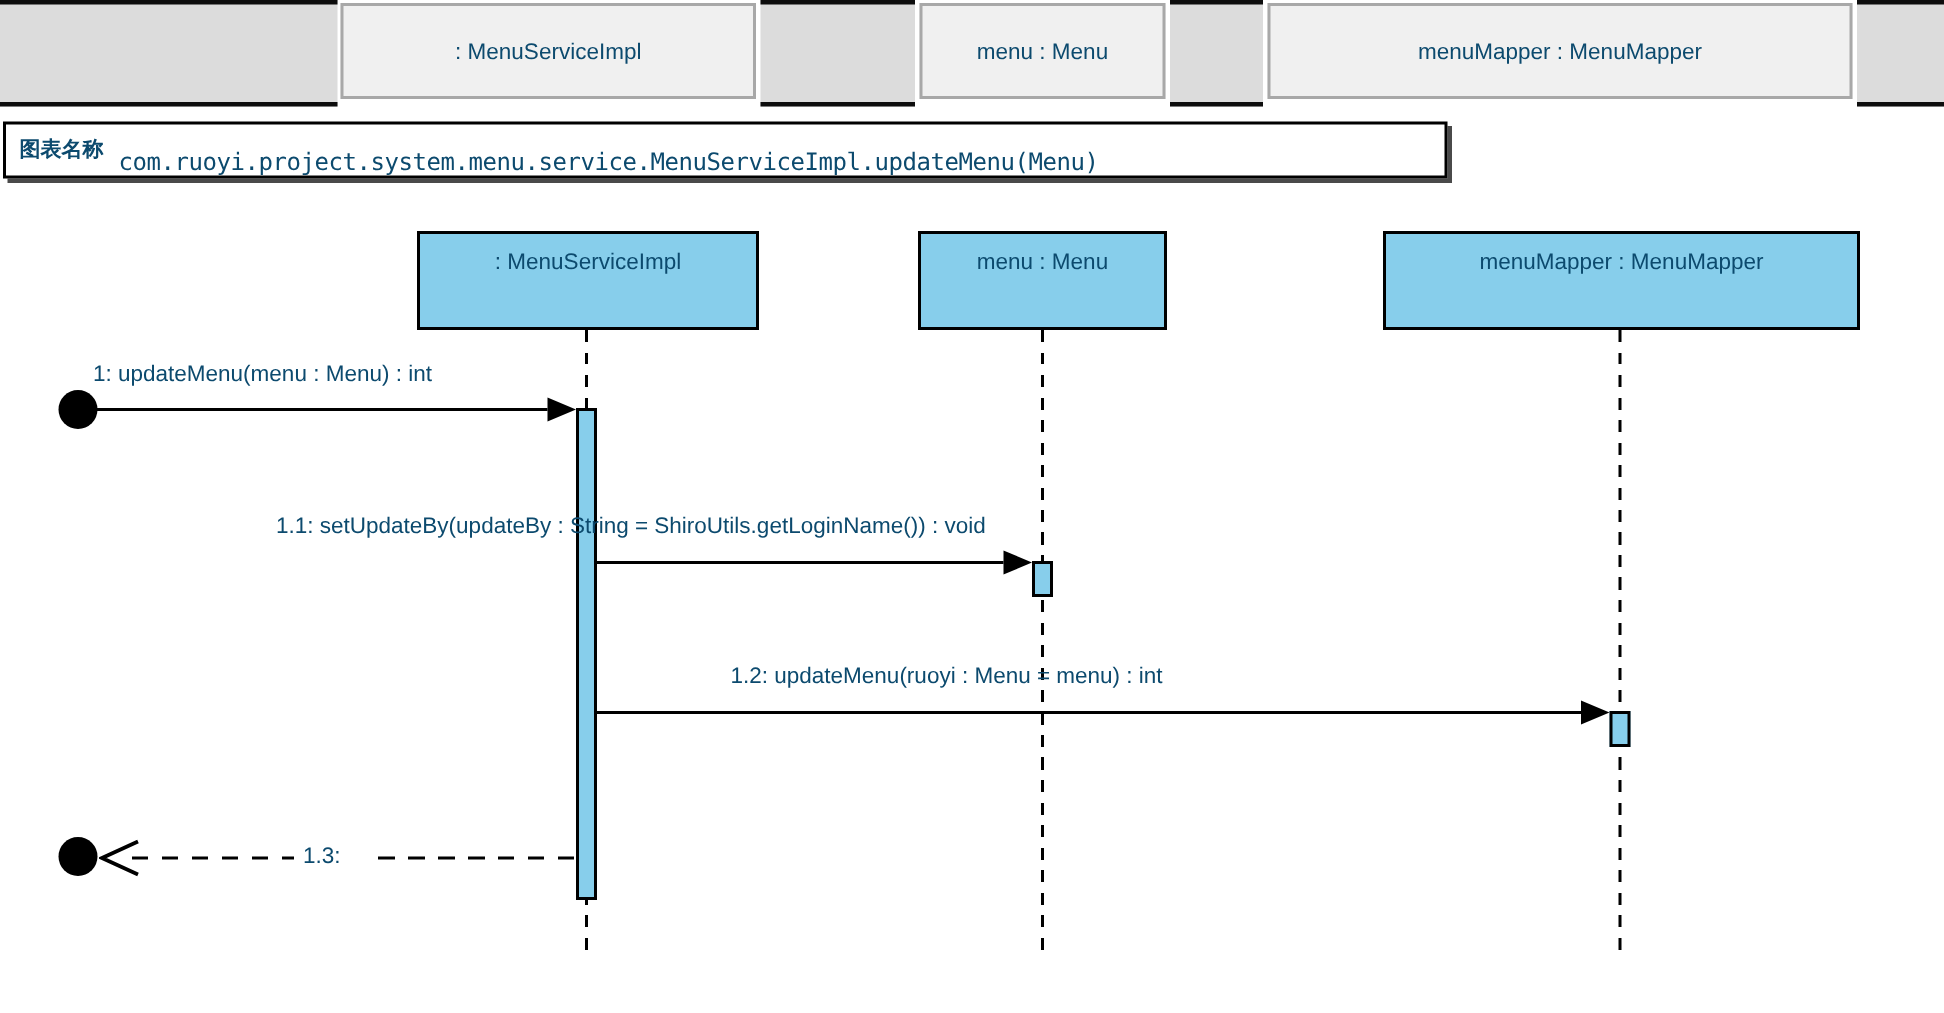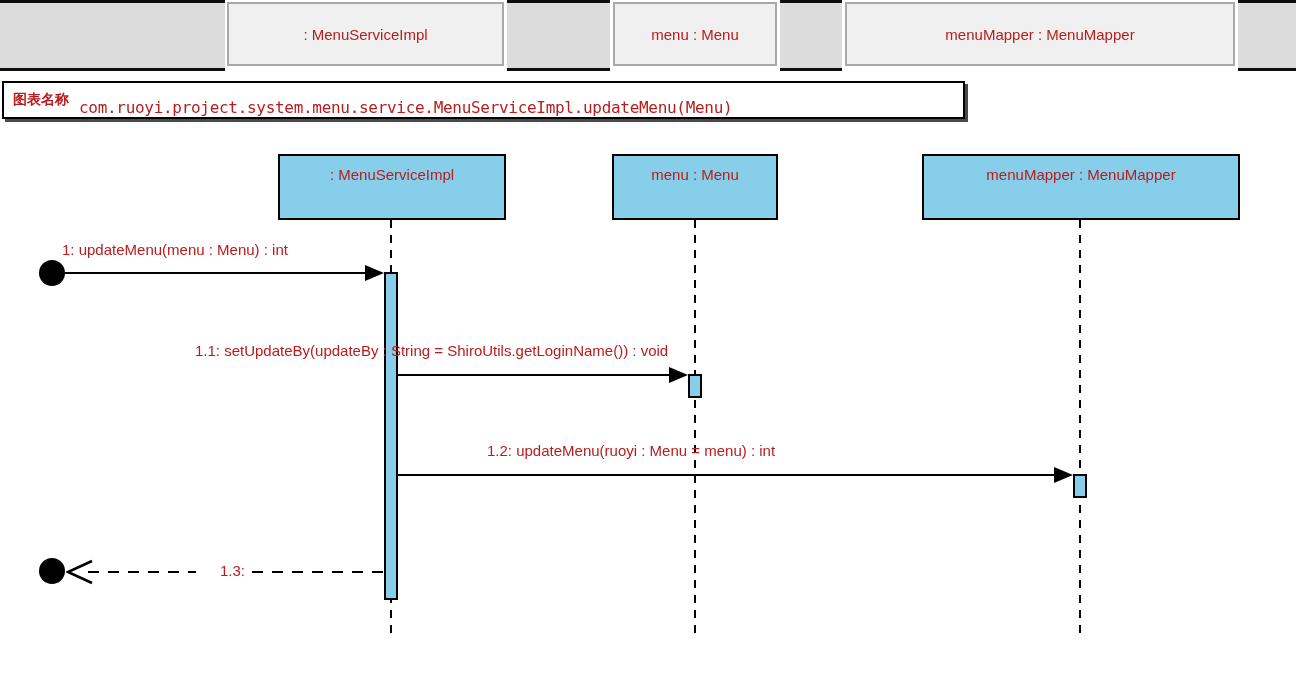--- a/index.html
+++ b/index.html
@@ -1,17 +1,17 @@
 <!DOCTYPE html>
 <html><head>
 <meta charset="utf-8">
 <style>
   html,body{margin:0;padding:0;background:#fff;}
   #app{position:relative;width:1296px;height:672px;background:#ffffff;overflow:hidden;
-       font-family:"Liberation Sans",sans-serif;color:#b91c1c;text-decoration:underline;}
+       font-family:"Liberation Sans",sans-serif;color:#0c4a6e;text-decoration:underline;}
 
   
   .gray-tile{position:absolute;top:0;height:65px;background:#dcdcdc;
              border-top:3px solid #0d0d0d;border-bottom:3px solid #0d0d0d;}
   .hdr-btn{position:absolute;top:2px;height:64px;background:#f0f0f0;
            border:2px solid #a8a8a8;box-sizing:border-box;
            display:flex;align-items:center;justify-content:center;
            font-size:15px;cursor:pointer;}
 
   
@@ -81,27 +81,27 @@
   <div class="activation" style="left:688px;top:374px;width:14px;height:24px;"></div>
   <div class="activation" style="left:1073px;top:474px;width:14px;height:24px;"></div>
 
   <div class="found-circle" style="left:39px;top:260px;"></div>
   <div class="msg-line" style="left:64px;top:272px;width:301px;"></div>
   <div class="arrow-right" style="left:365px;top:265px;"></div>
   <div class="msg-label" style="left:62px;top:241px;">1: updateMenu(menu : Menu) : int</div>
 
   <div class="msg-line" style="left:398px;top:374px;width:271px;"></div>
   <div class="arrow-right" style="left:669px;top:367px;"></div>
-  <div class="msg-label" style="left:195px;top:342px;">1.1: setUpdateBy(updateBy : String = ShiroUtils.getLoginName()) : void</div>
+  <div class="msg-label" style="left:184px;top:342px;">1.1: setUpdateBy(updateBy : String = ShiroUtils.getLoginName()) : void</div>
 
   <div class="msg-line" style="left:398px;top:474px;width:656px;"></div>
   <div class="arrow-right" style="left:1054px;top:467px;"></div>
   <div class="msg-label" style="left:487px;top:442px;">1.2: updateMenu(ruoyi : Menu = menu) : int</div>
 
   <div class="found-circle" style="left:39px;top:558px;"></div>
   <svg class="open-arrow" style="left:66px;top:559px;" width="28" height="26" viewBox="0 0 28 26">
     <polyline points="26,2 2,13 26,24" fill="none" stroke="#000" stroke-width="2.5"></polyline>
   </svg>
   <div class="msg-line dashed" style="left:88px;top:571px;width:108px;"></div>
   <div class="msg-line dashed" style="left:252px;top:571px;width:132px;"></div>
-  <div class="msg-label" style="left:220px;top:562px;">1.3:</div>
+  <div class="msg-label" style="left:202px;top:562px;">1.3:</div>
 
 </div>
 
 </body></html>

